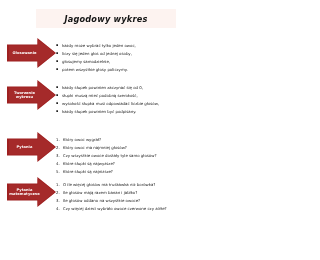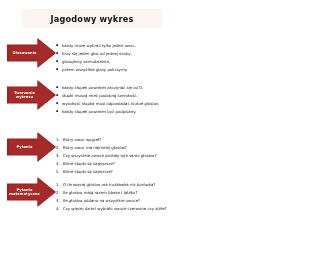--- a/index.html
+++ b/index.html
@@ -21,28 +21,29 @@
     width: 184px;
     height: 260px;
     position: relative;
     background: #ffffff;
     box-sizing: border-box;
   }
 
   
   .title-bar {
     position: absolute;
-    left: 22px;
+    left: 36px;
     top: 9px;
     width: 140px;
     height: 19px;
     background: #fdf3f0;
     display: flex;
     align-items: center;
     justify-content: center;
+    font-style: italic;
   }
   .title-text {
     font-family: "DejaVu Sans", sans-serif;
     font-size: 8.2px;
     font-weight: 700;
     letter-spacing: 0.2px;
     color: #141414;
     white-space: nowrap;
   }
 

